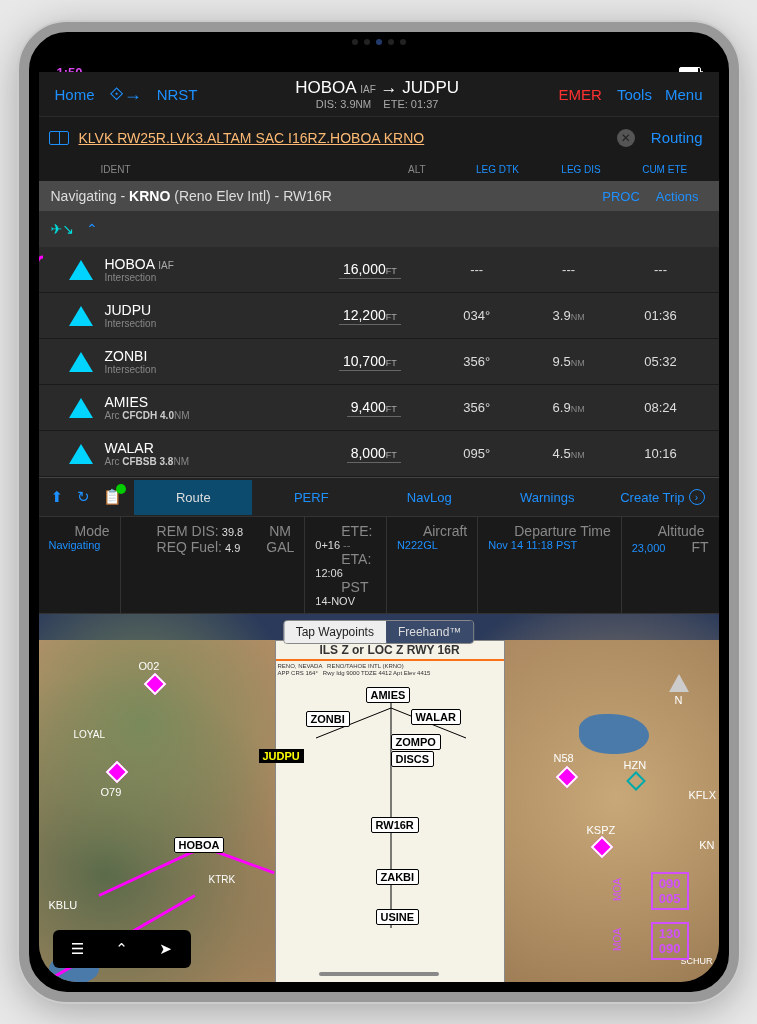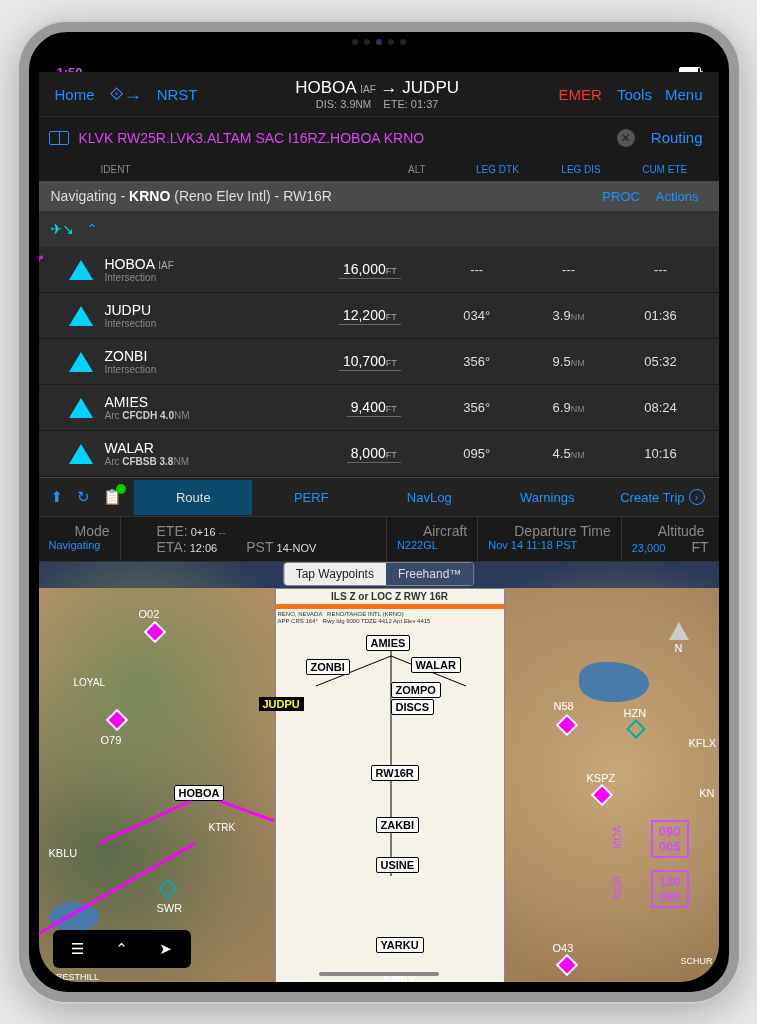--- a/index.html
+++ b/index.html
@@ -24,21 +24,21 @@
   .dto-icon { color:#1e90ff; font-size:18px; padding:0 8px;}
   .route-header { flex:1; text-align:center; color:#fff;}
   .route-title { font-size:17px; font-weight:400;}
   .route-sub { font-size:11px; color:#aaa;}
   .iaf-sm { font-size:10px; color:#aaa;}
   .emer { color:#ff3030; font-size:15px; padding:4px 8px;}
 
   .route-bar { display:flex; align-items:center; padding:8px 10px; gap:10px; background:#1a1a1a; border-top:1px solid #2a2a2a;}
   .book-icon { width:20px; height:14px; border:1.5px solid #1e90ff; border-radius:2px; position:relative;}
   .book-icon::after{content:'';position:absolute;left:50%;top:0;bottom:0;width:1.5px;background:#1e90ff;}
-  .route-string { flex:1; color:#d946ef; font-size:14px;}
+  .route-string { flex:1; color:#fdba74; font-size:14px;text-decoration:underline;}
   .x-circle { width:18px; height:18px; border-radius:50%; background:#555; color:#222; display:flex; align-items:center; justify-content:center; font-size:12px;}
 
   .col-headers { display:flex; padding:6px 12px; font-size:10px; color:#888; background:#1a1a1a;}
   .col-headers > div:nth-child(1){flex:2.4; padding-left:50px;}
   .col-headers > div:nth-child(2){flex:1.1; text-align:right; padding-right:30px;}
   .col-headers > div:nth-child(3){flex:0.9; text-align:center; color:#1e90ff;}
   .col-headers > div:nth-child(4){flex:0.9; text-align:center; color:#1e90ff;}
   .col-headers > div:nth-child(5){flex:0.9; text-align:center; color:#1e90ff;}
 
   .dest-row { display:flex; align-items:center; padding:7px 12px; background:#4a4a4a; font-size:14px; color:#ddd;}
@@ -78,26 +78,26 @@
 
   .info-strip{display:flex;background:#1a1a1a;border-bottom:1px solid #333;}
   .info-cell{padding:6px 10px;border-right:1px solid #333;font-size:11px;}
   .info-cell .label{color:#888;font-size:14px;margin-left:26px;}
   .info-cell .val{color:#1e90ff;}
   .info-cell .white{color:#ddd;}
   .info-cell .dim{color:#777;}
 
   .map-area{flex:1;position:relative;background:linear-gradient(135deg,#b8926a,#9a7a52);overflow:hidden;}
   .map-top-bar{position:absolute;top:0;left:0;right:0;height:26px;background:#2b3a5a;}
-  .map-toggle{position:absolute;top:0;left:50%;transform:translateX(-50%);display:flex;border:1px solid #888;border-radius:4px;overflow:hidden;font-size:12px;z-index:10;}
+  .map-toggle{position:absolute;top:6px;left:50%;transform:translateX(-50%);display:flex;border:1px solid #888;border-radius:4px;overflow:hidden;font-size:12px;z-index:10;}
   .map-toggle div{padding:4px 12px;}
   .map-toggle .active{background:#eee;color:#222;}
   .map-toggle .inactive{background:#3a4a6a;color:#ddd;}
   .chart-inset{position:absolute;left:236px;top:26px;width:230px;height:408px;background:#f5f2e8;border:1px solid #888;font-size:6px;color:#333;overflow:hidden;}
-  .chart-title{text-align:center;font-size:10px;font-weight:bold;padding:2px;border-bottom:5px solid #f97316;}
+  .chart-title{text-align:center;font-size:12px;font-weight:bold;padding:2px;border-bottom:2px solid #f97316;}
   .map-fix{position:absolute;font-size:11px;font-weight:bold;}
   .map-fix .box{background:#fff;color:#000;padding:1px 4px;border:1px solid #000;border-radius:2px;}
   .magenta-diamond{width:16px;height:16px;background:#ff00ff;transform:rotate(45deg);border:2px solid #fff;}
   .north-arrow{position:absolute;right:30px;top:60px;}
   .north-arrow .tri{width:0;height:0;border-left:10px solid transparent;border-right:10px solid transparent;border-bottom:18px solid #ccc;}
   .north-arrow .n{text-align:center;color:#fff;font-size:11px;margin-top:2px;}
   .map-controls{position:absolute;bottom:14px;left:14px;display:flex;gap:2px;background:#000;border-radius:6px;padding:4px;}
   .mc-btn{width:42px;height:30px;display:flex;align-items:center;justify-content:center;color:#fff;font-size:15px;border-radius:4px;}
   .mc-btn:first-child{background:#000;}
   .route-line{position:absolute;background:#ff00ff;height:3px;transform-origin:left center;}
@@ -259,20 +259,24 @@
         <span>Create Trip</span>
           <span class="circ-arrow">›</span>
       </div>
     </div>
 
     <div class="info-strip">
       <div class="info-cell">
         <div class="label">Mode</div>
         <div class="val">Navigating</div>
       </div>
+      <div class="info-cell">
+        <div><span class="label">REM DIS:</span> <span class="white">39.8</span><span class="label">NM</span></div>
+        <div><span class="label">REQ Fuel:</span> <span class="white">4.9</span><span class="label">GAL</span></div>
+      </div>
       <div class="info-cell" style="flex:1.3">
         <div><span class="label">ETE:</span> <span class="white">0+16</span> <span class="dim">--</span></div>
         <div><span class="label">ETA:</span> <span class="white">12:06</span> <span class="label">PST</span> <span class="white">14-NOV</span></div>
       </div>
       <div class="info-cell">
         <div class="label">Aircraft</div>
         <div class="val">N222GL</div>
       </div>
       <div class="info-cell">
         <div class="label">Departure Time</div>

